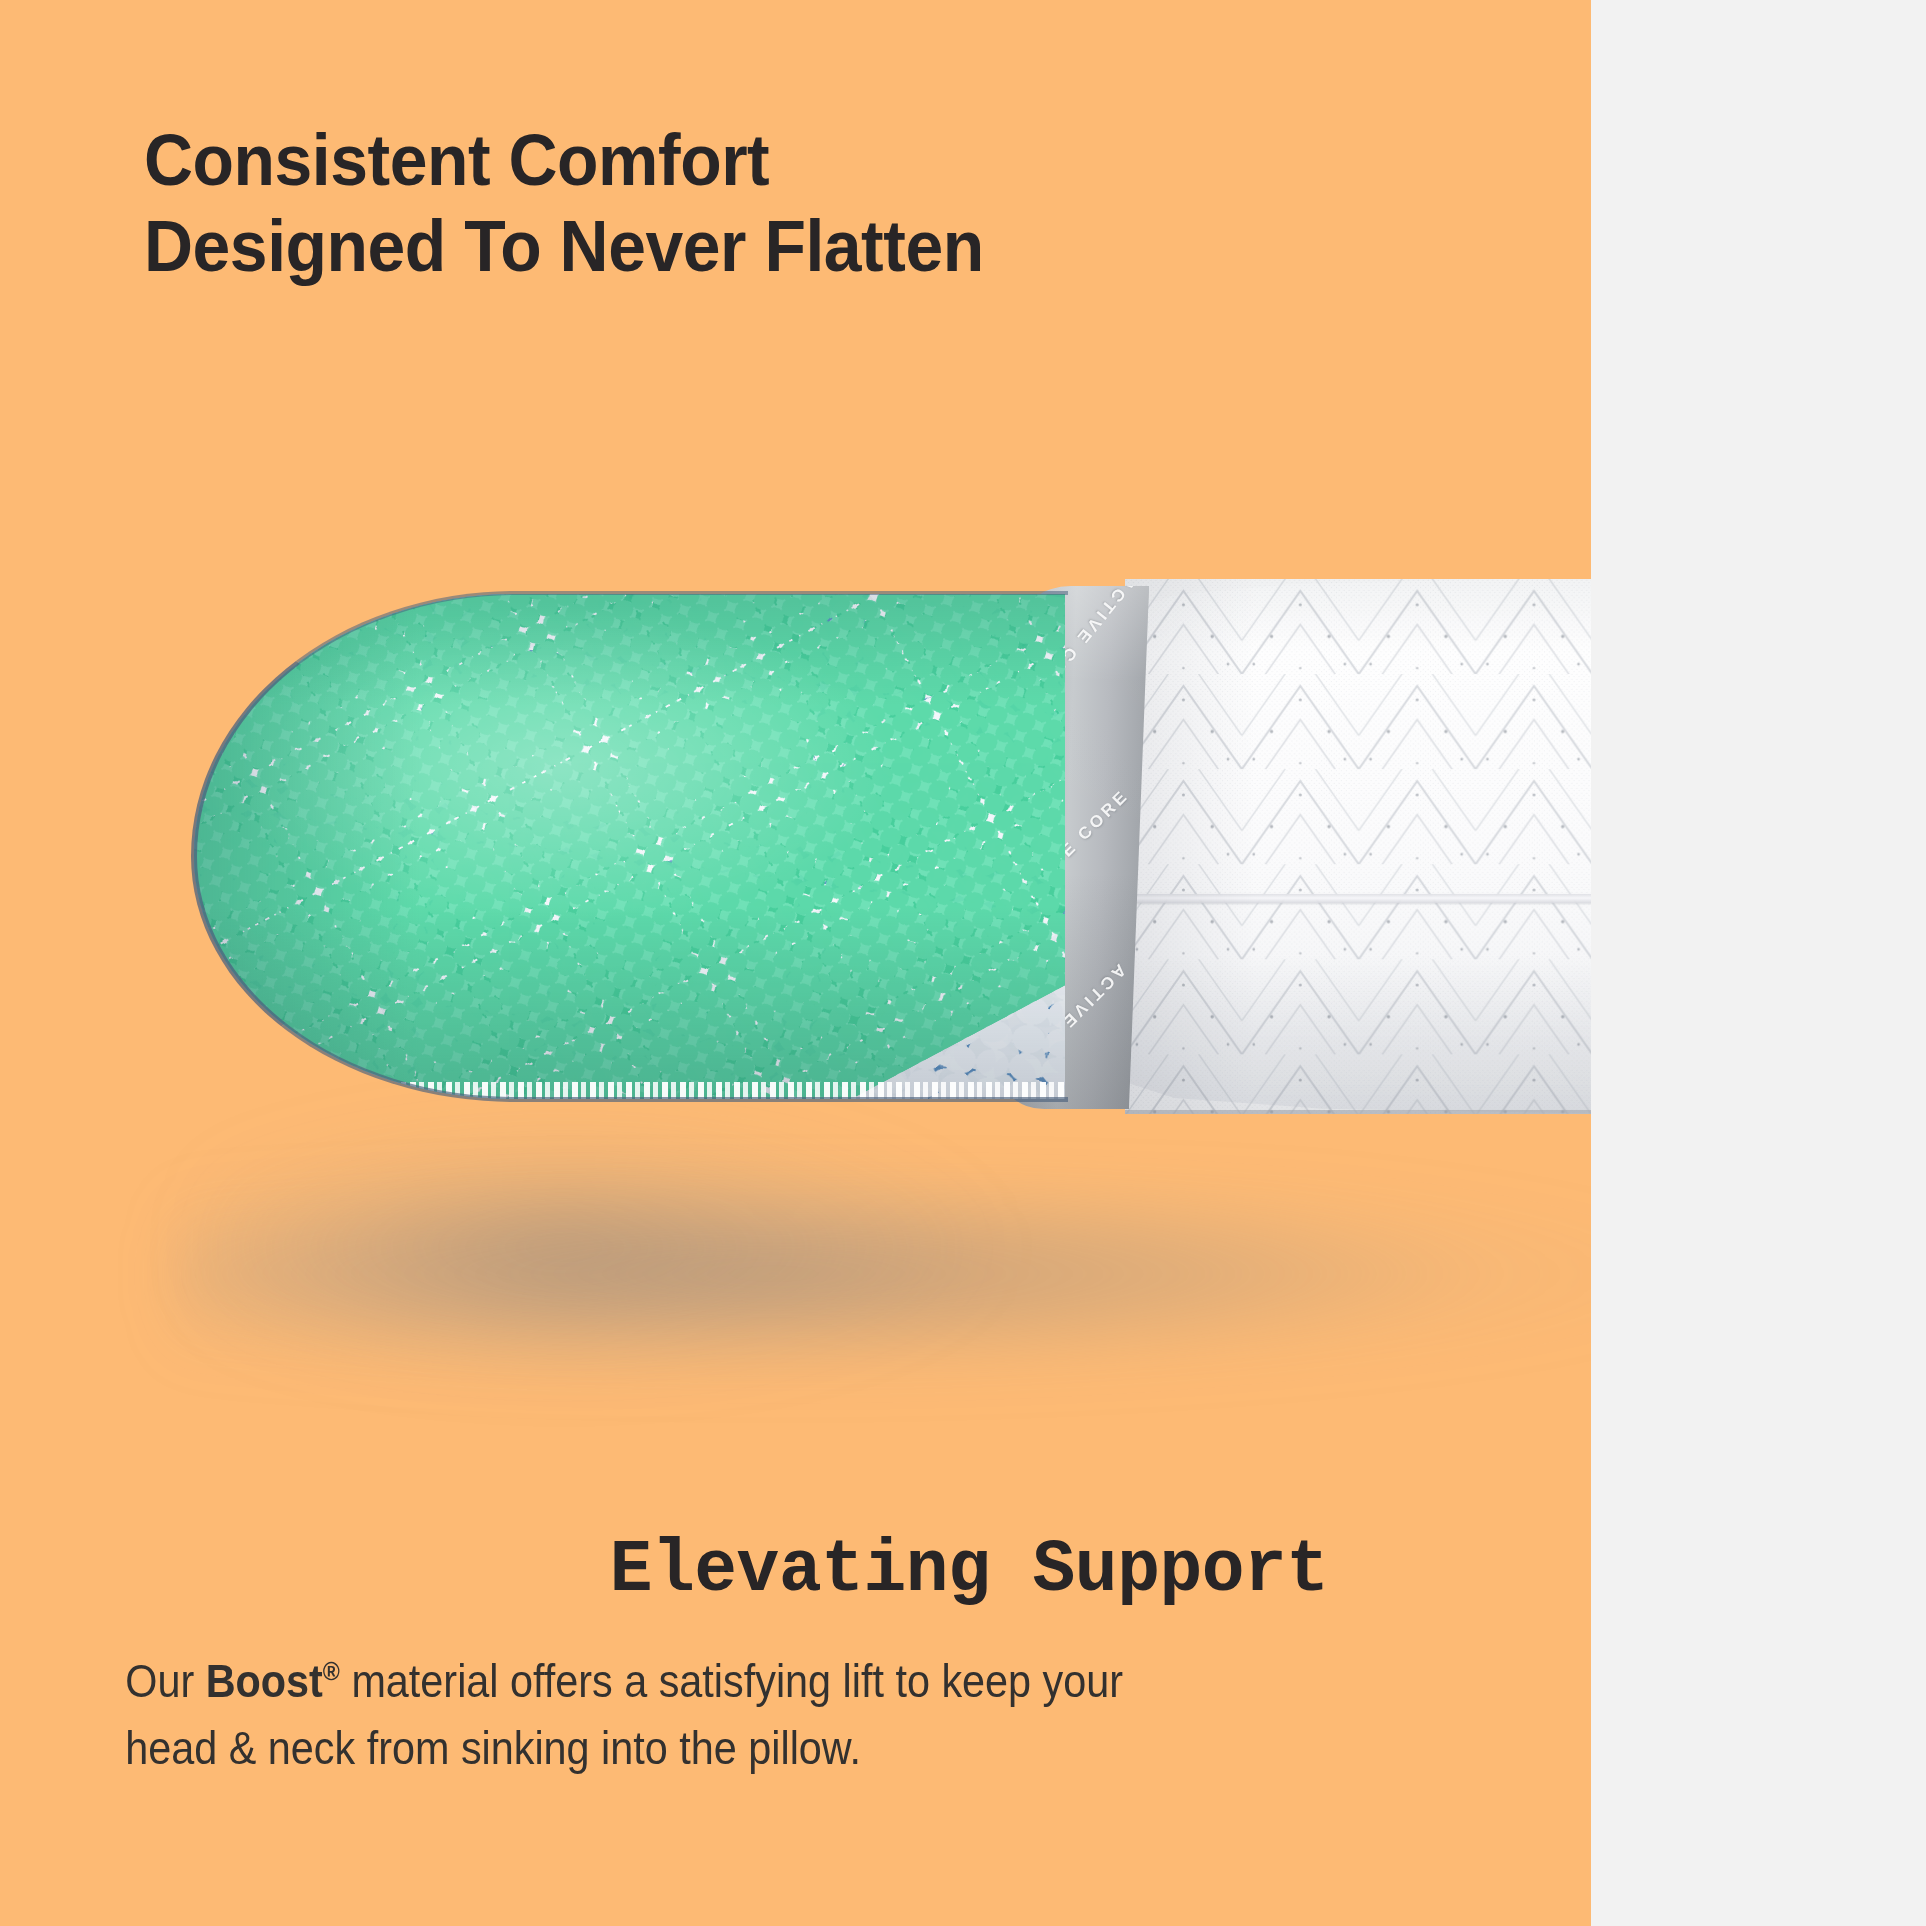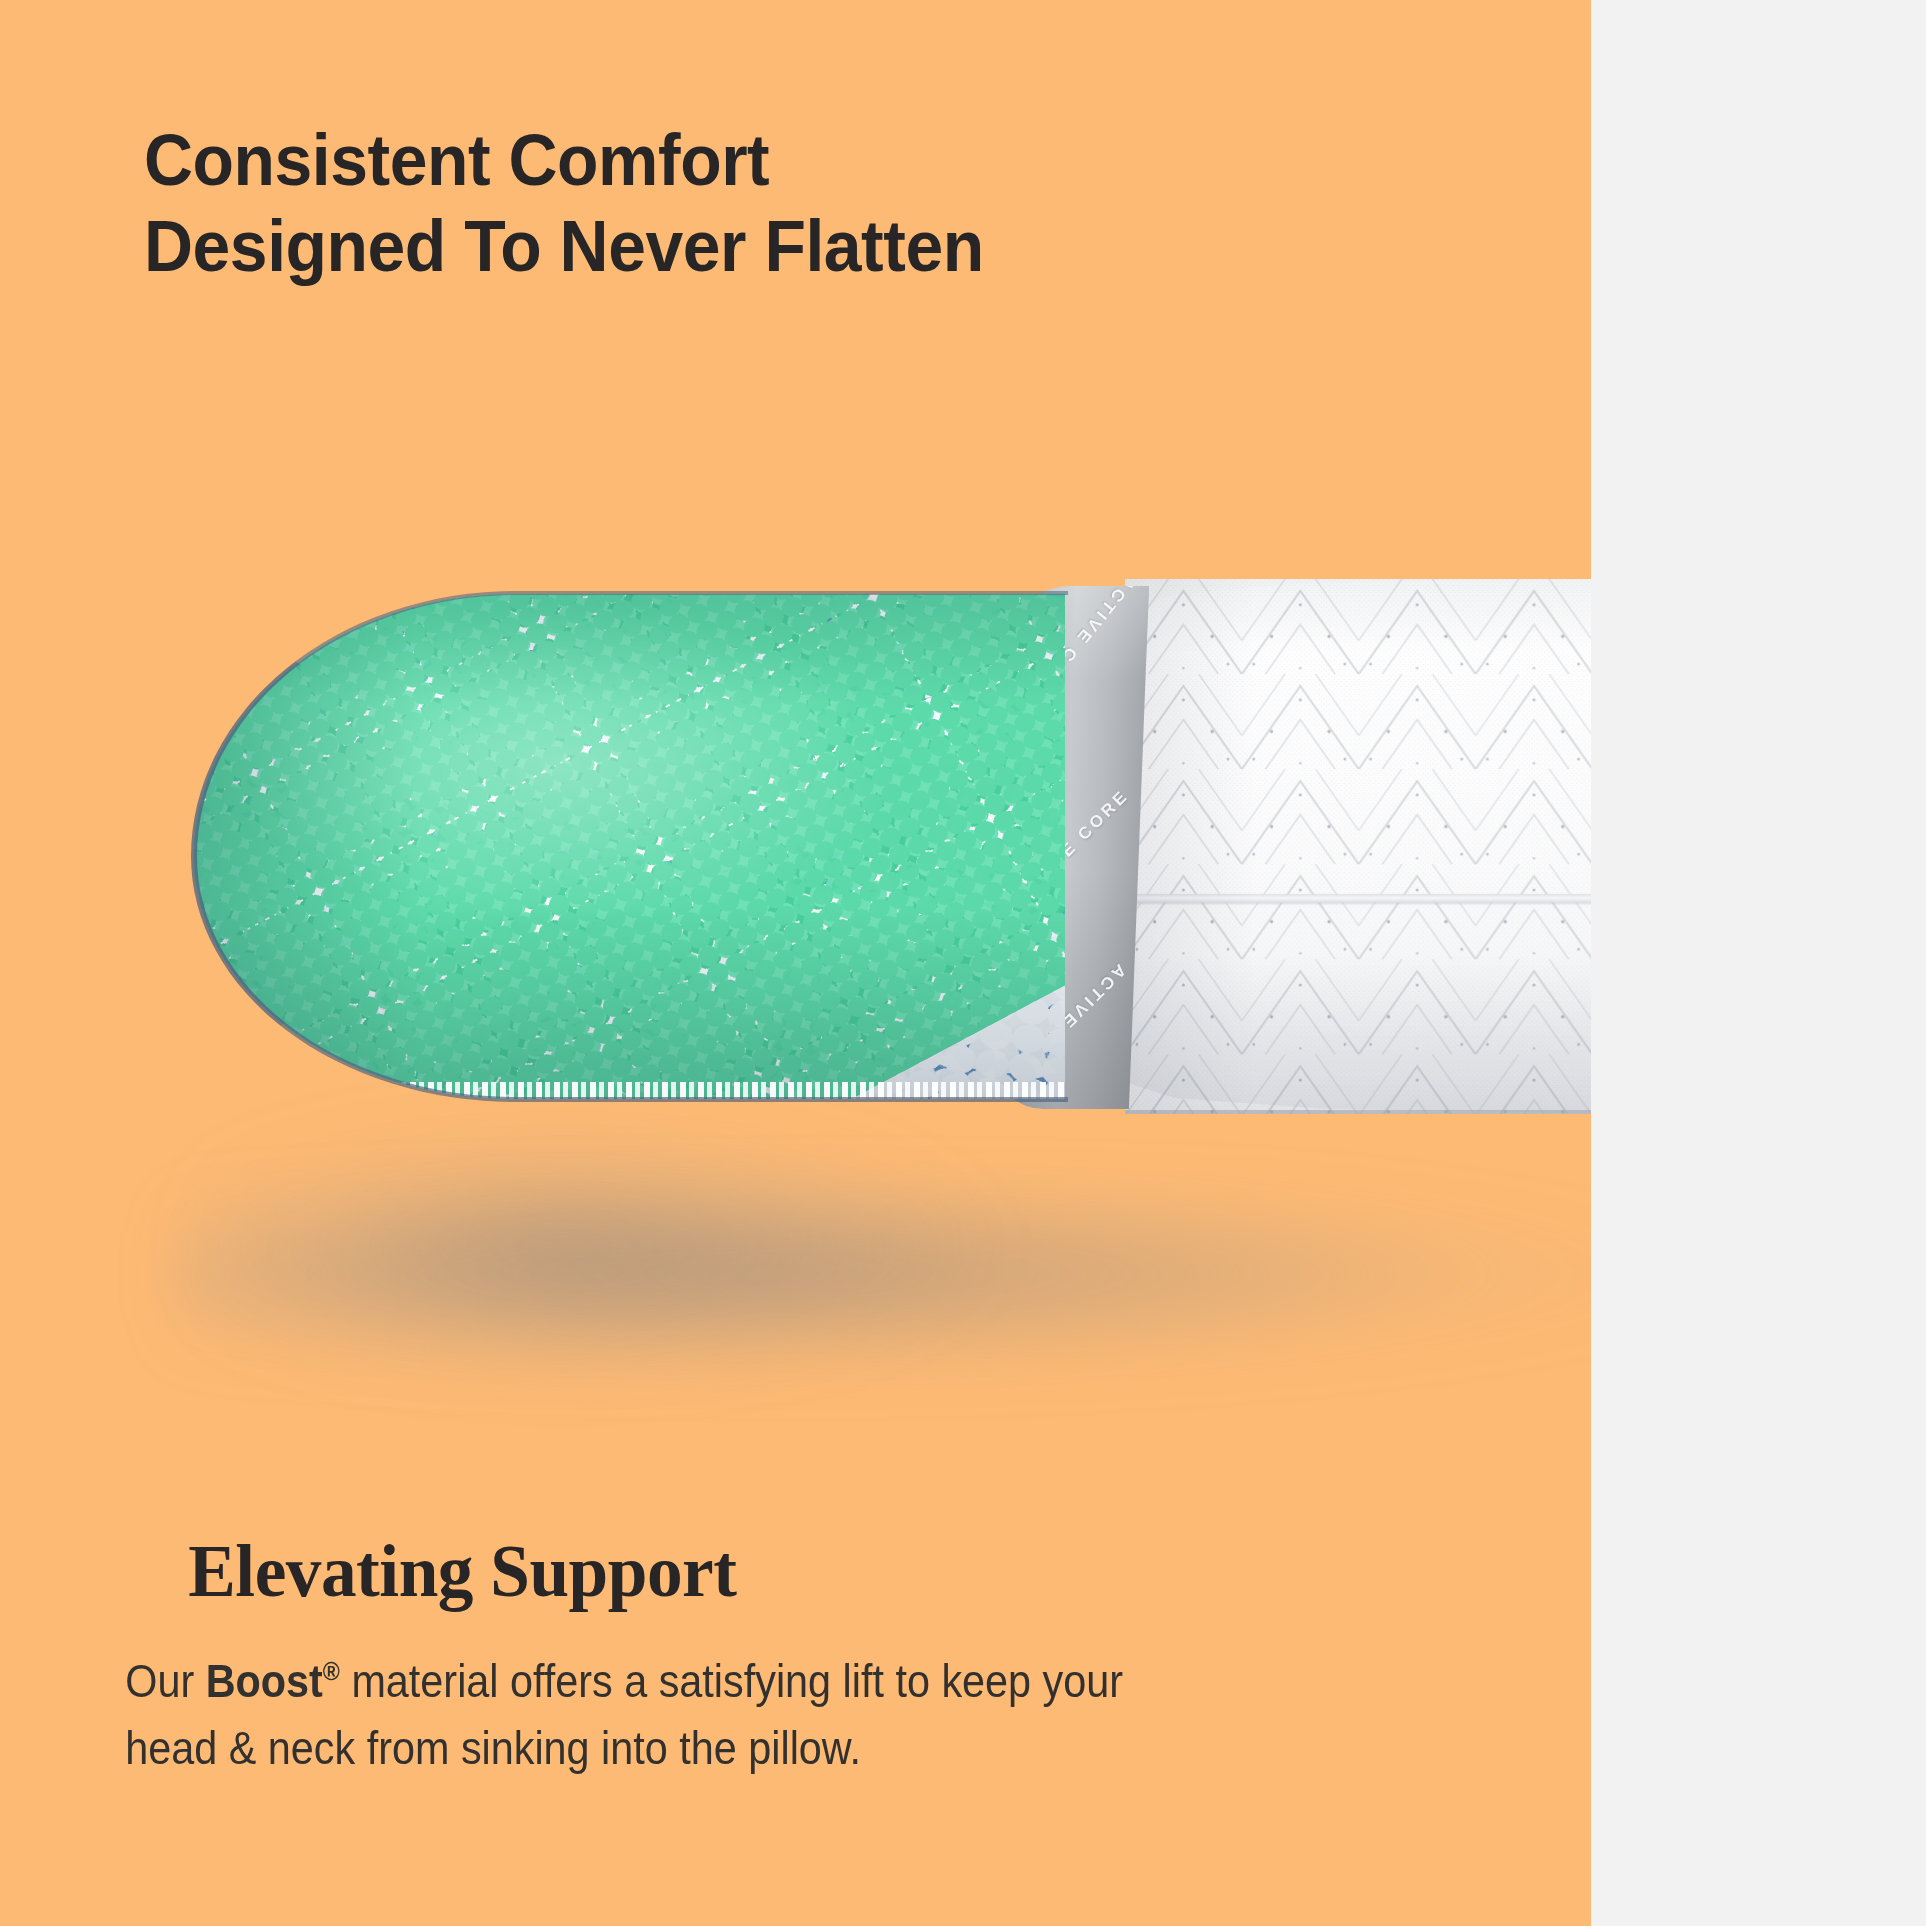--- a/index.html
+++ b/index.html
@@ -35,22 +35,23 @@
     transform-origin: left top;
   }
   .headline .hl-line { display: block; white-space: nowrap; }
 
   
   .subhead {
     position: absolute;
     left: 0;
     right: 0;
     top: 1530px;
+    text-align: center;
     color: #282526;
-    font-family: Liberation Serif, serif;
+    font-family: Liberation Mono, monospace;
     font-weight: bold;
     font-size: 75px;
     line-height: 1.1;
     letter-spacing: -0.5px;
   }
   .subhead-inner {
     display: inline-block;
     transform: scaleX(0.95) translateX(183px);
     transform-origin: center top;
     white-space: nowrap;

